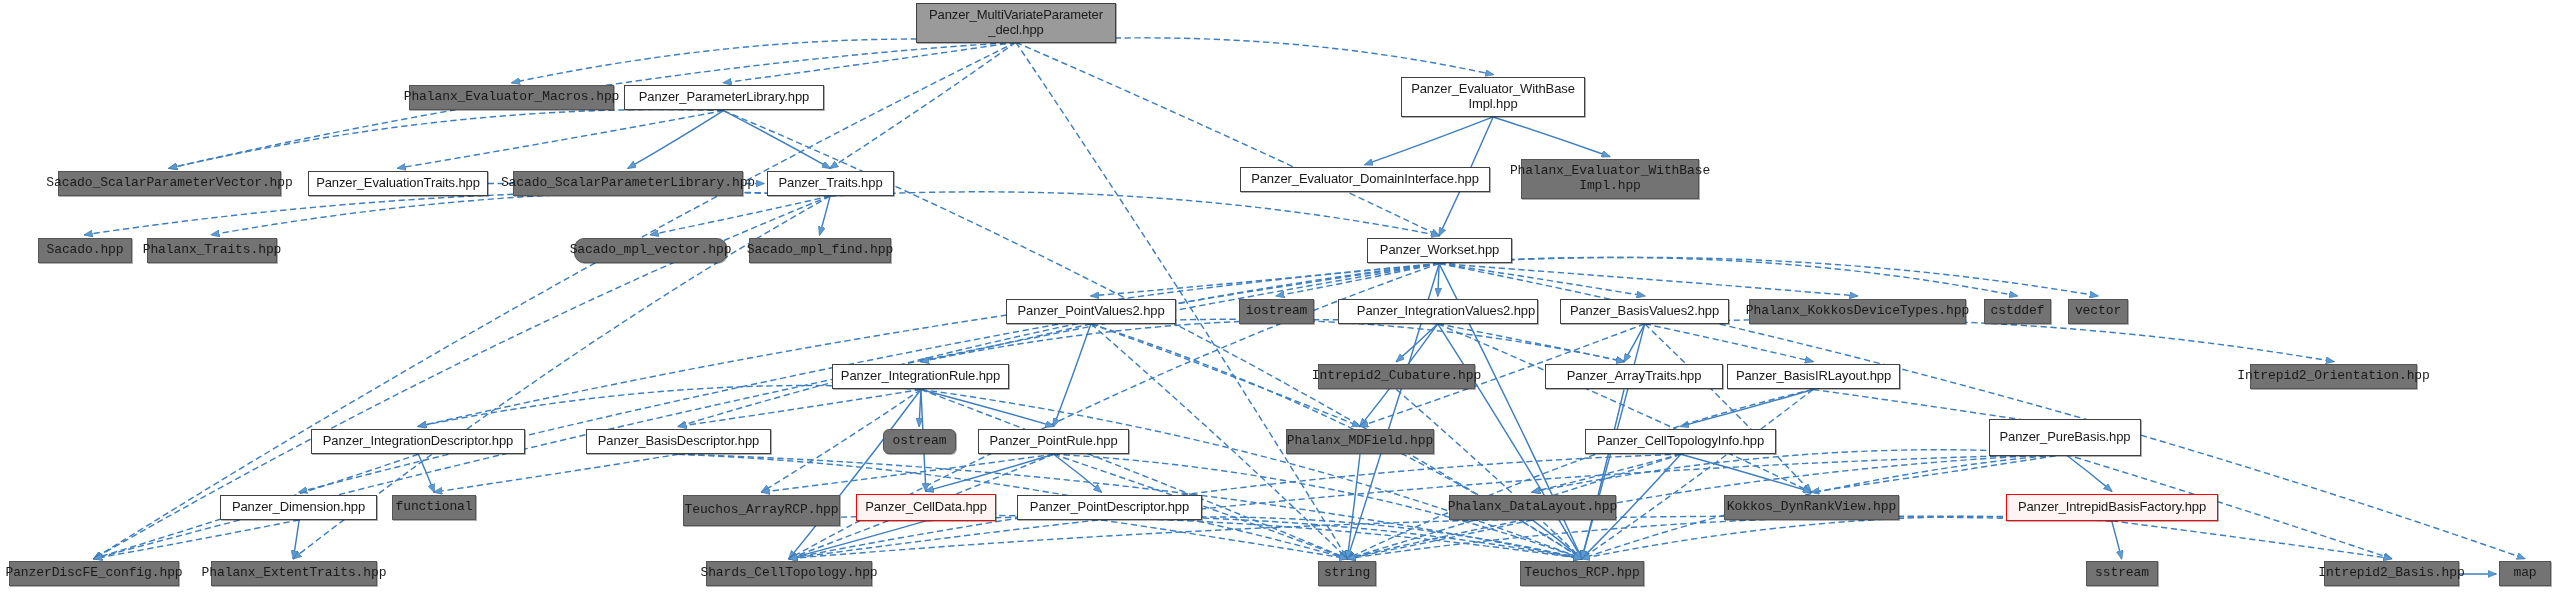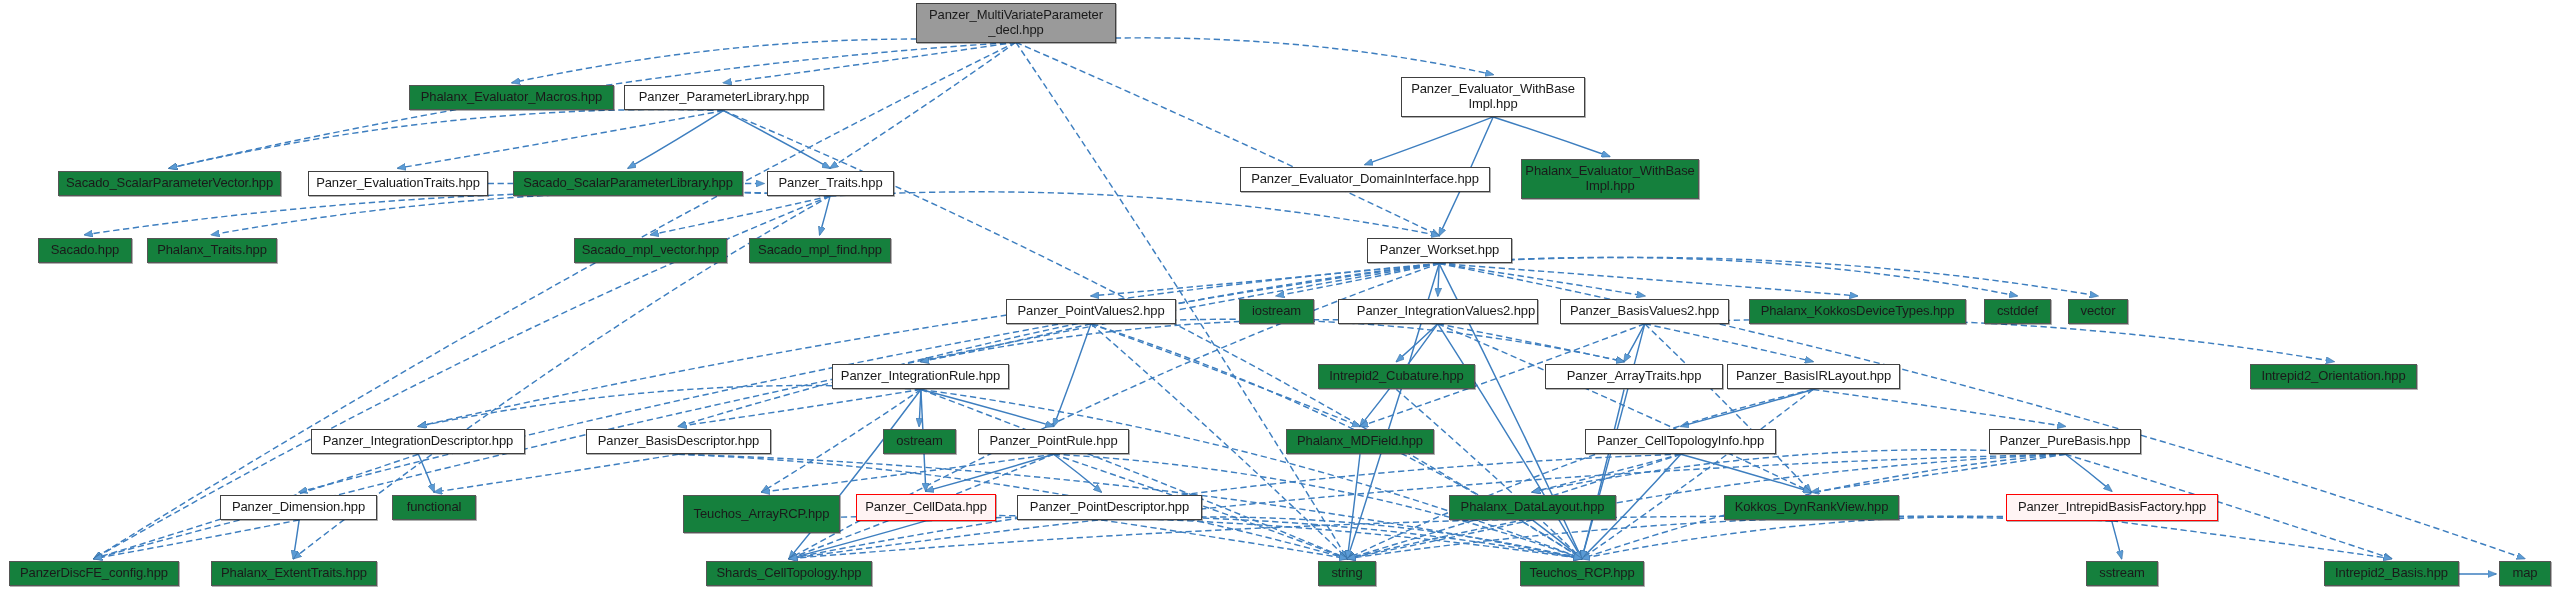--- a/index.html
+++ b/index.html
@@ -14,21 +14,21 @@
     border:0.9px solid #404040;
     background:#ffffff;
     color:#1a1a1a;
     font-size:13px;
     line-height:1.12;
     letter-spacing:-0.1px;
     white-space:nowrap;
     box-shadow:0.9px 0.9px 0 rgba(0,0,0,0.35);
     z-index:5;
   }
-  .node.sys{background:#15803d;border-color:#555;}
+  .node.sys{background:#737373;border-color:#555;font-family:Liberation Mono, monospace;}
   .node.hl{background:#fff4f4;border:1.8px solid #ff0000;}
   .node.root{background:#9a9a9a;border:0.9px solid #404040;}
   .node.two{white-space:normal;}
   .node span{display:block;padding:0 5.4px;}
 </style>
 </head>
 <body>
 
 <div id="graph">
   <svg id="edges" viewBox="0 0 2863 667" preserveAspectRatio="none">
@@ -180,21 +180,21 @@
     </div>
     <div class="node sys two" style="left: 1521px; top: 159px; width: 178px; height: 40px;">
       <span>Phalanx_Evaluator_WithBase<br>Impl.hpp</span>
     </div>
     <div class="node sys" style="left: 38px; top: 238px; width: 94px; height: 25px;">
       <span>Sacado.hpp</span>
     </div>
     <div class="node sys" style="left: 147px; top: 238px; width: 130px; height: 25px;">
       <span>Phalanx_Traits.hpp</span>
     </div>
-    <div class="node sys" style="left: 574px; top: 238px; width: 153px; height: 25px;">
+    <div class="node sys" style="left: 574px; top: 238px; width: 153px; height: 25px; border-radius: 10px;">
       <span>Sacado_mpl_vector.hpp</span>
     </div>
     <div class="node sys" style="left: 749px; top: 238px; width: 142px; height: 25px;">
       <span>Sacado_mpl_find.hpp</span>
     </div>
     <div class="node" style="left: 1367px; top: 238px; width: 145px; height: 25px;">
       <span>Panzer_Workset.hpp</span>
     </div>
     <div class="node" style="left: 1006px; top: 299px; width: 170px; height: 25px;">
       <span>Panzer_PointValues2.hpp</span>
@@ -231,42 +231,42 @@
     </div>
     <div class="node sys" style="left: 2250px; top: 364px; width: 167px; height: 25px;">
       <span>Intrepid2_Orientation.hpp</span>
     </div>
     <div class="node" style="left: 311px; top: 429px; width: 214px; height: 25px;">
       <span>Panzer_IntegrationDescriptor.hpp</span>
     </div>
     <div class="node" style="left: 586px; top: 429px; width: 185px; height: 25px;">
       <span>Panzer_BasisDescriptor.hpp</span>
     </div>
-    <div class="node sys" style="left: 883px; top: 429px; width: 73px; height: 25px;">
+    <div class="node sys" style="left: 883px; top: 429px; width: 73px; height: 25px; border-radius: 6px;">
       <span>ostream</span>
     </div>
     <div class="node" style="left: 978px; top: 429px; width: 151px; height: 25px;">
       <span>Panzer_PointRule.hpp</span>
     </div>
     <div class="node sys" style="left: 1286px; top: 429px; width: 148px; height: 25px;">
       <span>Phalanx_MDField.hpp</span>
     </div>
     <div class="node" style="left: 1585px; top: 429px; width: 191px; height: 25px;">
       <span>Panzer_CellTopologyInfo.hpp</span>
     </div>
-    <div class="node" style="left: 1989px; top: 429px; width: 152px; height: 25px;">
+    <div class="node" style="left: 1989px; top: 419px; width: 152px; height: 37px;">
       <span>Panzer_PureBasis.hpp</span>
     </div>
     <div class="node" style="left: 220px; top: 495px; width: 157px; height: 25px;">
       <span>Panzer_Dimension.hpp</span>
     </div>
     <div class="node sys" style="left: 392px; top: 495px; width: 84px; height: 25px;">
       <span>functional</span>
     </div>
-    <div class="node sys" style="left: 683px; top: 495px; width: 157px; height: 38px;">
+    <div class="node sys" style="left: 683px; top: 495px; width: 157px; height: 31px;">
       <span>Teuchos_ArrayRCP.hpp</span>
     </div>
     <div class="node hl" style="left: 856px; top: 494px; width: 140px; height: 27px; justify-content: center;">
       <span>Panzer_CellData.hpp</span>
     </div>
     <div class="node" style="left: 1009px; top: 495px; width: 185px; height: 25px; margin-left: 8px;">
       <span>Panzer_PointDescriptor.hpp</span>
     </div>
     <div class="node sys" style="left: 1449px; top: 495px; width: 167px; height: 25px;">
       <span>Phalanx_DataLayout.hpp</span>

